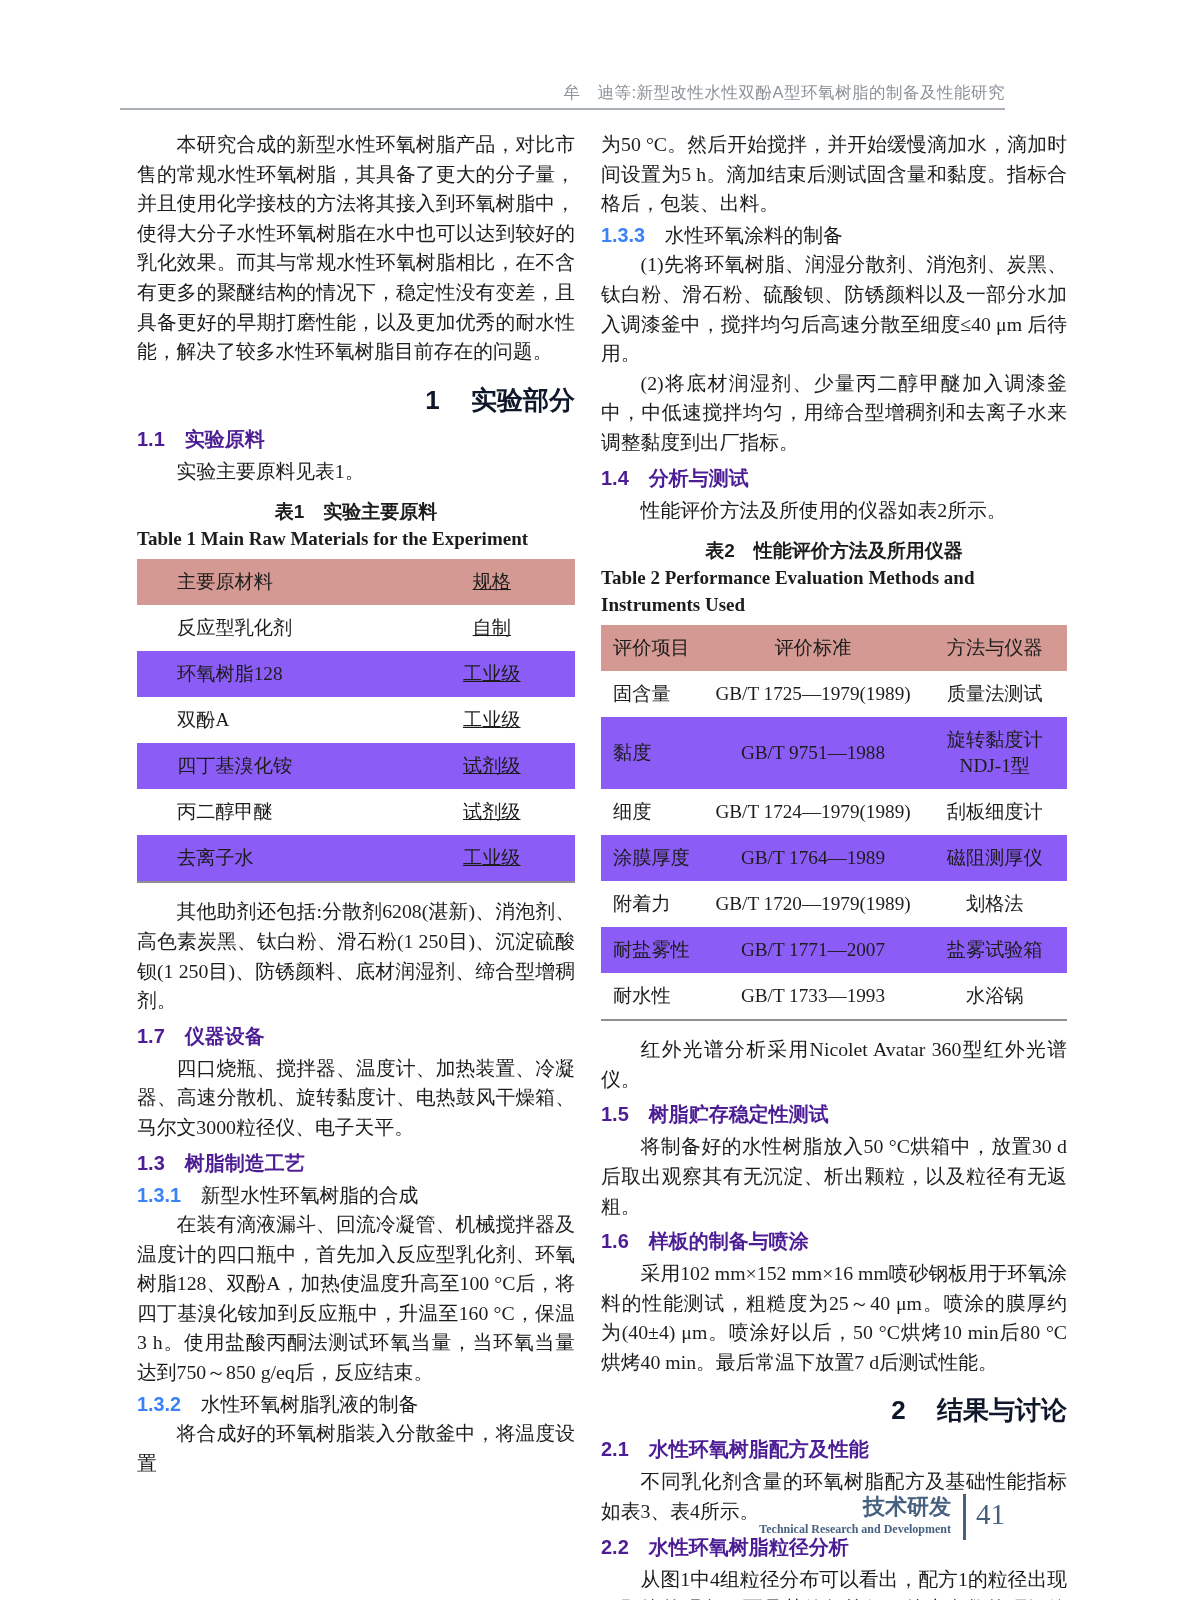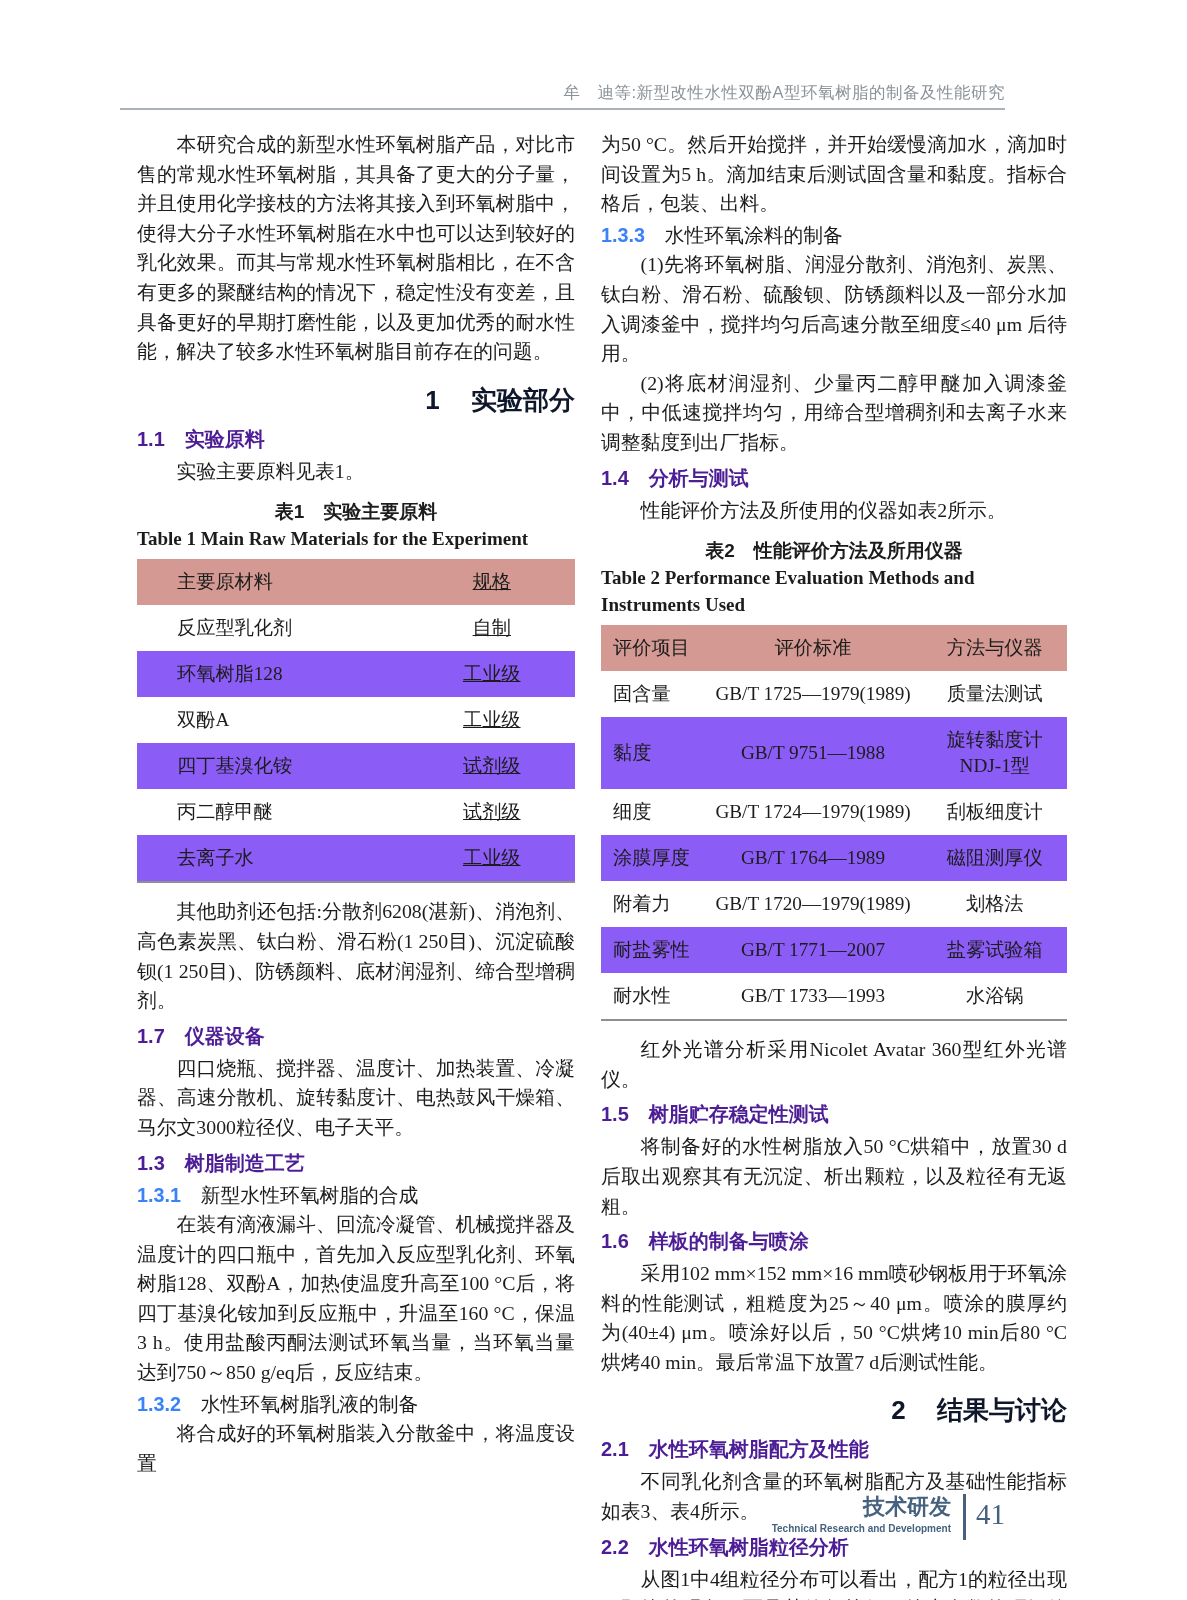--- a/index.html
+++ b/index.html
@@ -95,22 +95,22 @@
     position: absolute; right: 122px; bottom: 60px;
     display: flex; align-items: flex-start;
     color: #46617f;
   }
   .footer-labels { text-align: right; }
   .footer-cn {
     font-family: "Liberation Sans", sans-serif;
     font-weight: bold; font-size: 22px; line-height: 26px;
   }
   .footer-en {
-    font-family: Liberation Sans, sans-serif;
-    font-weight: bold; font-size: 10px; line-height: 18px;
+    font-family: Liberation Serif, serif;
+    font-weight: bold; font-size: 12px; line-height: 18px;
   }
   .footer-divider {
     width: 3px; height: 46px; background: #46617f;
     margin: 0 10px 0 12px;
   }
   .footer-page {
     font-family: "Liberation Serif", serif;
     font-size: 29px; line-height: 29px; padding-top: 6px;
   }
 </style>

